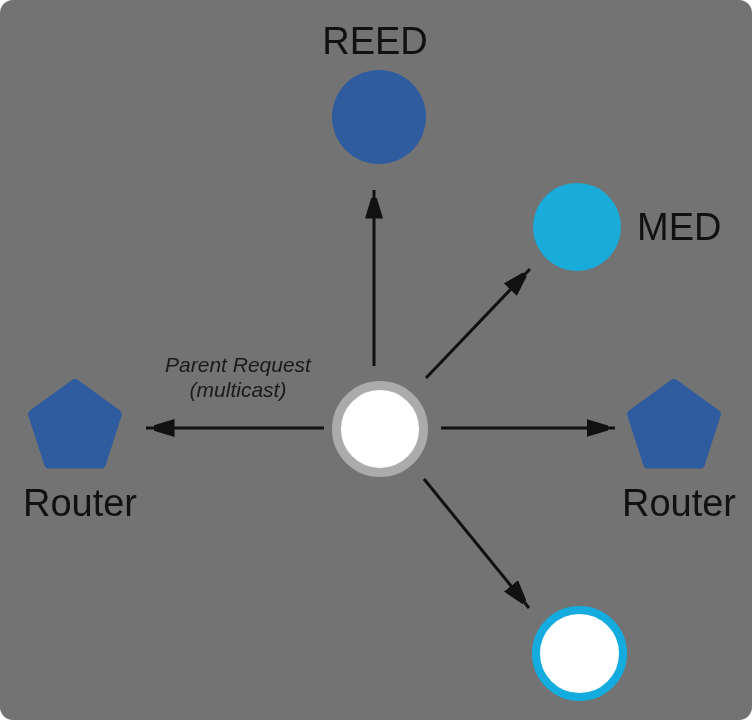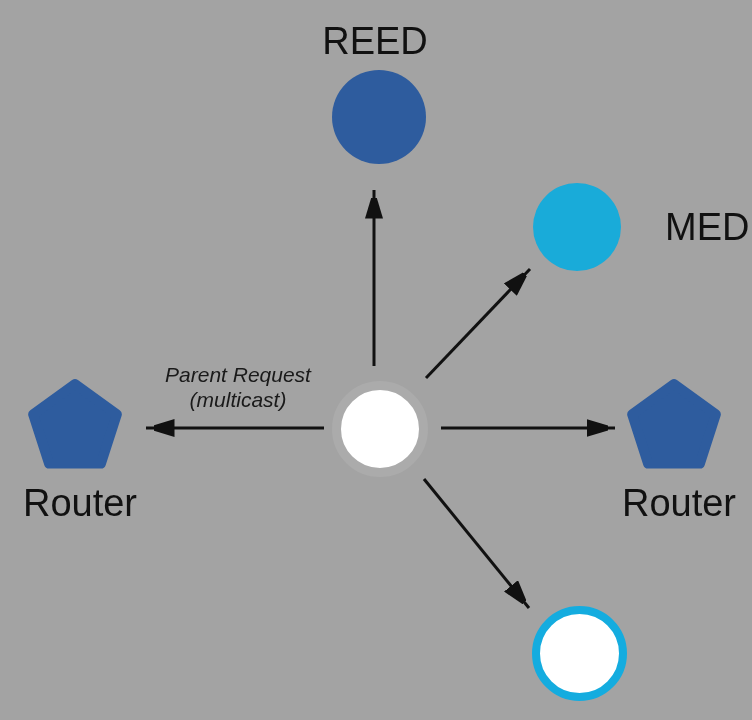--- a/index.html
+++ b/index.html
@@ -1,33 +1,34 @@
 <!DOCTYPE html>
 <html><head>
 <meta charset="utf-8">
 <style>
   * { margin: 0; padding: 0; box-sizing: border-box; }
   html, body { background: #ffffff; }
   .canvas {
     position: relative;
     width: 752px;
     height: 720px;
-    background: #a3a3a3;
+    background: #737373;
     overflow: hidden;
     font-family: "Liberation Sans", sans-serif;
+    border-radius: 13px;
   }
   .node-label {
     position: absolute;
     font-size: 38px;
     color: #111111;
     white-space: nowrap;
     line-height: 1;
   }
   .label-centered { transform: translateX(-50%); }
-  .label-vcentered { transform: translateY(-50%); margin-left: 28px; }
+  .label-vcentered { transform: translateY(-50%); }
   .circle-node { position: absolute; border-radius: 50%; }
   .ring-node { position: absolute; border-radius: 50%; background: #ffffff; }
   .annotation {
     position: absolute;
     font-style: italic;
     font-weight: 500;
     font-size: 21px;
     color: #1a1a1a;
     text-align: center;
     line-height: 25px;
@@ -68,18 +69,18 @@
 
   <svg class="pentagon-svg" style="left:624px; top:378px;" viewBox="-50 -50 100 100">
     <polygon points="0,-44 41.8,-13.6 25.9,35.6 -25.9,35.6 -41.8,-13.6" stroke-width="10" stroke-linejoin="round" fill="#2E5C9E" stroke="#2E5C9E"></polygon>
   </svg>
   <div class="node-label label-centered" style="left:679px; top:484px;">Router</div>
 
   <div class="ring-node" style="left: 532px; top: 606px; width: 95px; height: 95px; border: 8px solid rgb(20, 172, 223);"></div>
 
   <div class="ring-node" style="left: 332px; top: 381px; width: 96px; height: 96px; border: 9px solid rgb(171, 171, 171);"></div>
 
-  <div class="annotation" style="left:238px; top:362px;font-style:italic;">
+  <div class="annotation" style="left:238px; top:352px;font-style:italic;">
     <div>Parent Request</div>
     <div>(multicast)</div>
   </div>
 
 </div>
 
 </body></html>

